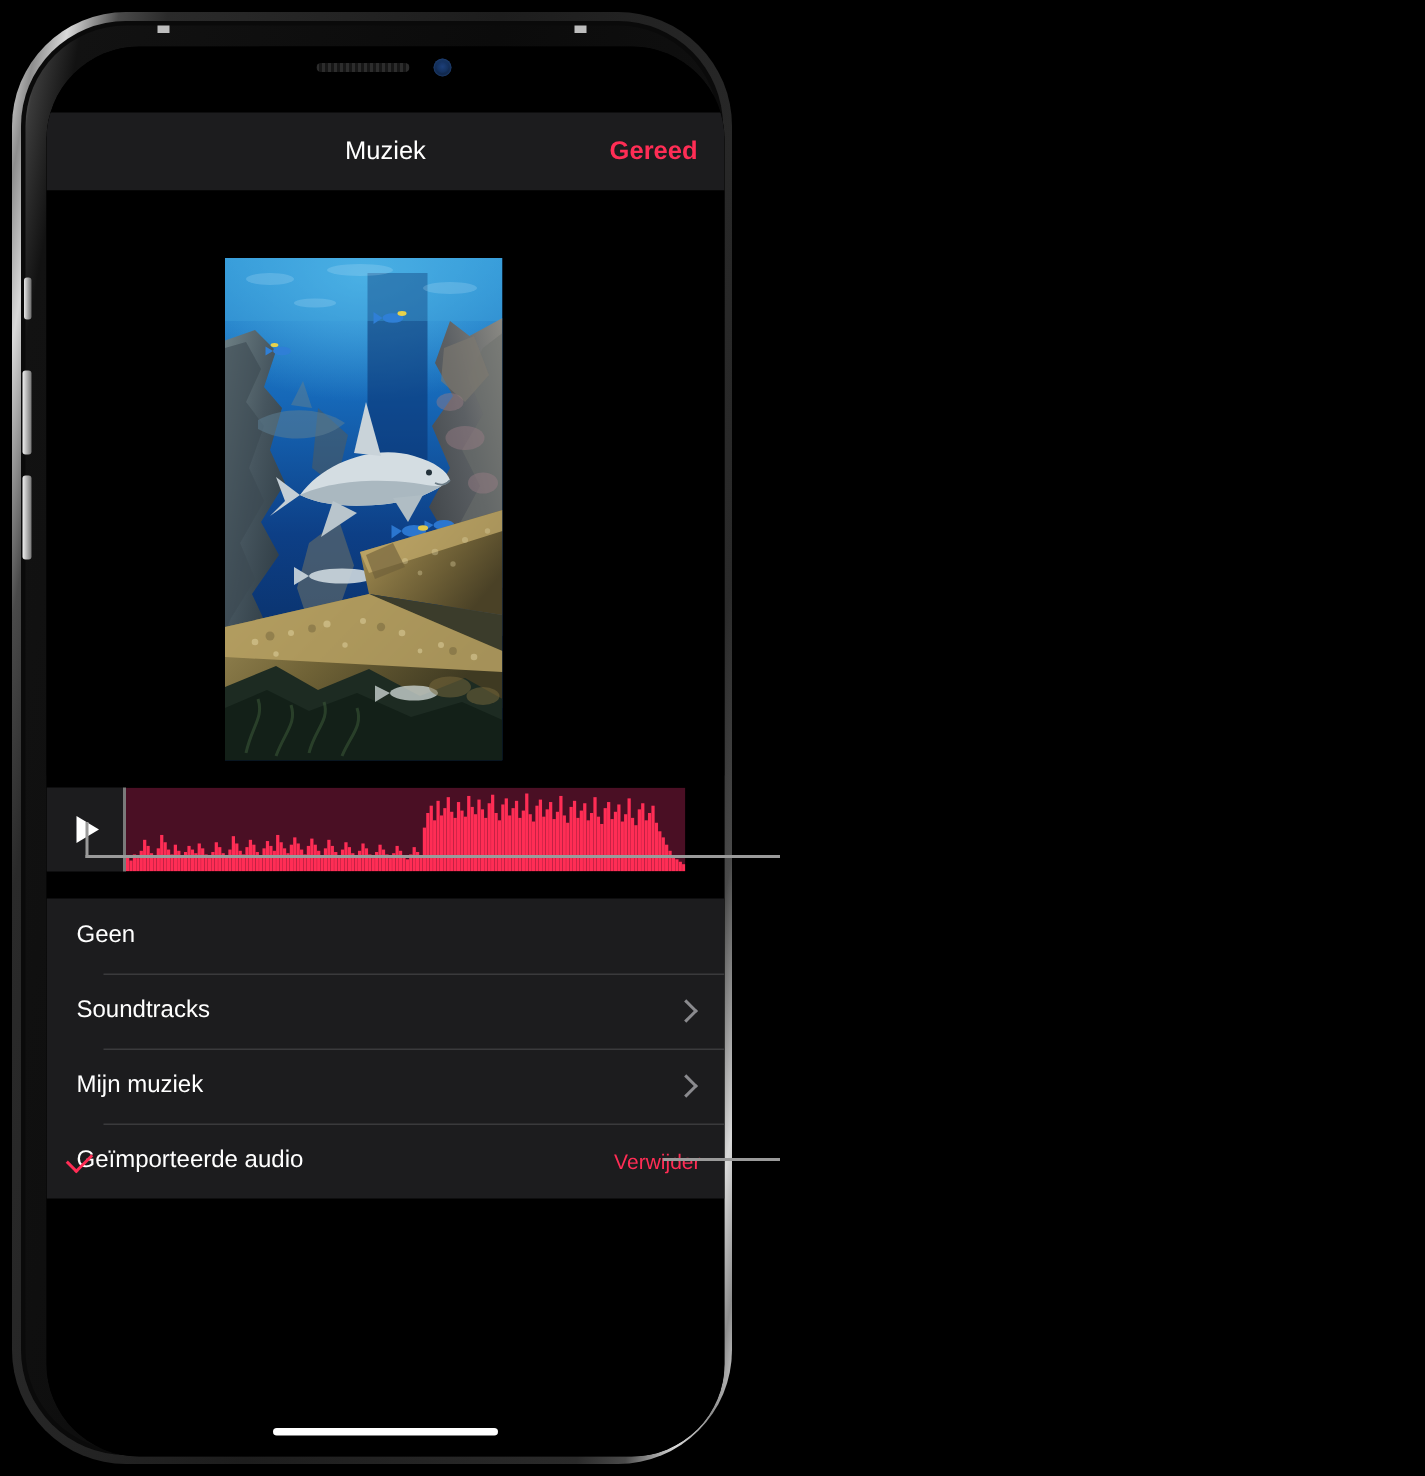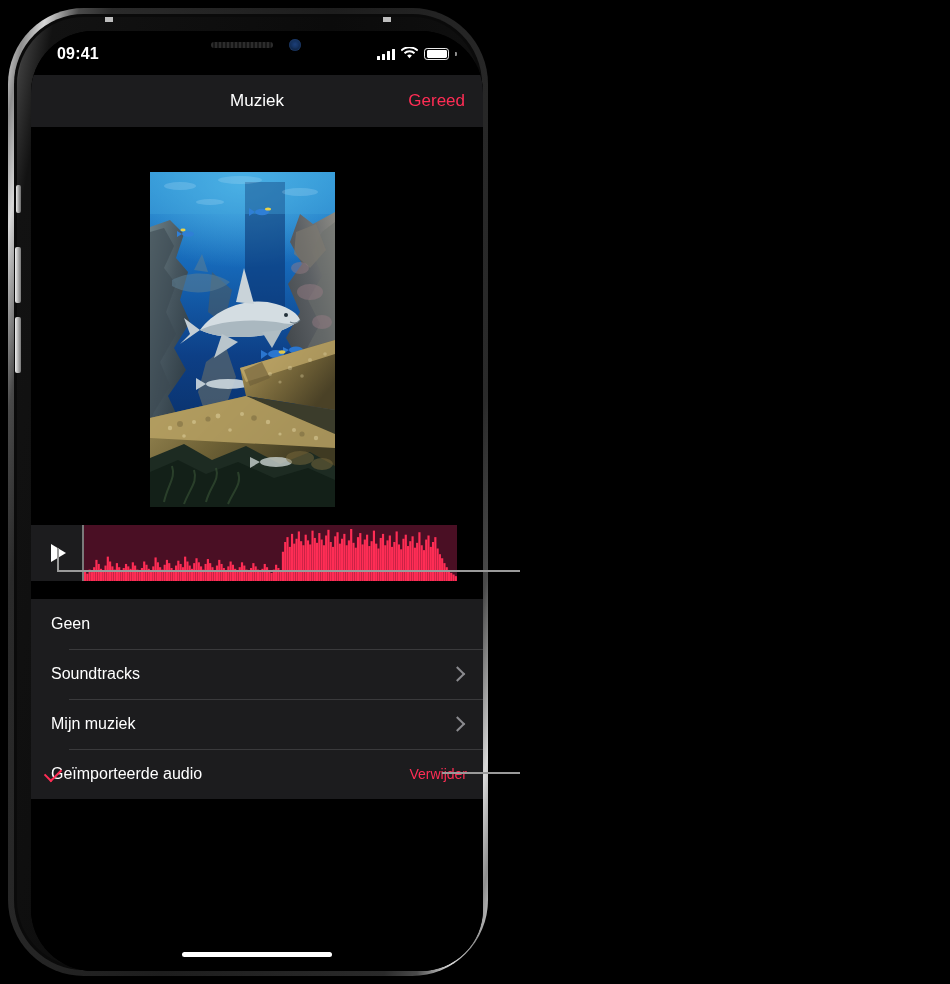--- a/index.html
+++ b/index.html
@@ -65,21 +65,21 @@
     position:relative;box-sizing:border-box;}
   .batt::after{content:"";position:absolute;left:1.4px;top:1.4px;bottom:1.4px;right:1.4px;
     background:#fff;border-radius:1.4px;}
   .batt-tip{width:1.6px;height:4.5px;background:rgba(255,255,255,.55);border-radius:0 1px 1px 0;}
 
   
   .navbar{position:absolute;left:0;top:44px;width:452px;height:52px;background:#1c1c1e;
     display:flex;align-items:center;justify-content:center;}
   .nav-title{color:#fff;font-size:17px;font-weight:normal;}
   .nav-done{position:absolute;right:18px;top:50%;transform:translateY(-50%);
-    font-size:17px;font-weight:normal;}
+    font-size:17px;font-weight:bold;}
 
   
   .preview-area{position:absolute;left:0;top:96px;width:452px;height:390px;background:#000;}
   .thumb{position:absolute;left:119px;top:45px;width:185px;height:335px;overflow:hidden;
     background:#0b1e3a;}
   .thumb svg{display:block;}
 
   
   .wave-strip{position:absolute;left:0;top:494px;width:452px;height:56px;}
   .play-box{position:absolute;left:0;top:0;width:51px;height:56px;background:#1c1c1e;
@@ -129,40 +129,20 @@
     <div class="btn-side btn-power"></div>
 
     <div class="screen-bezel">
       <div id="screen">
 
         <div class="notch">
           <div class="speaker"></div>
           <div class="camera"></div>
         </div>
 
-        <div class="statusbar">
-          <div class="st-time">09:41</div>
-          <div class="st-right">
-            <span class="sig">
-              <i></i>
-                <i></i>
-                <i></i>
-                <i></i>
-            </span>
-            <span>
-              <svg width="17" height="12" viewBox="0 0 17 12">
-                <path d="M8.5 11.2 6.1 8.6a3.6 3.6 0 0 1 4.8 0Z" fill="#fff"></path>
-                <path d="M8.5 5.3a6.2 6.2 0 0 0-4.3 1.7L2.8 5.6a8.2 8.2 0 0 1 11.4 0l-1.4 1.4a6.2 6.2 0 0 0-4.3-1.7Z" fill="#fff"></path>
-                <path d="M8.5 1.3c-2.9 0-5.6 1.1-7.6 2.9L-.4 2.8A12.3 12.3 0 0 1 8.5-.6c3.4 0 6.6 1.3 8.9 3.4l-1.3 1.4a11.3 11.3 0 0 0-7.6-2.9Z" fill="#fff"></path>
-              </svg>
-            </span>
-            <span class="batt"></span>
-            <span class="batt-tip"></span>
-          </div>
-        </div>
 
         <div class="navbar">
           <div class="nav-title">Muziek</div>
           <div class="nav-done" style="color: rgb(255, 45, 85);">Gereed</div>
         </div>
 
         <div class="preview-area">
           <div class="thumb">
             <svg width="185" height="335" viewBox="0 0 185 335">
               <defs>

